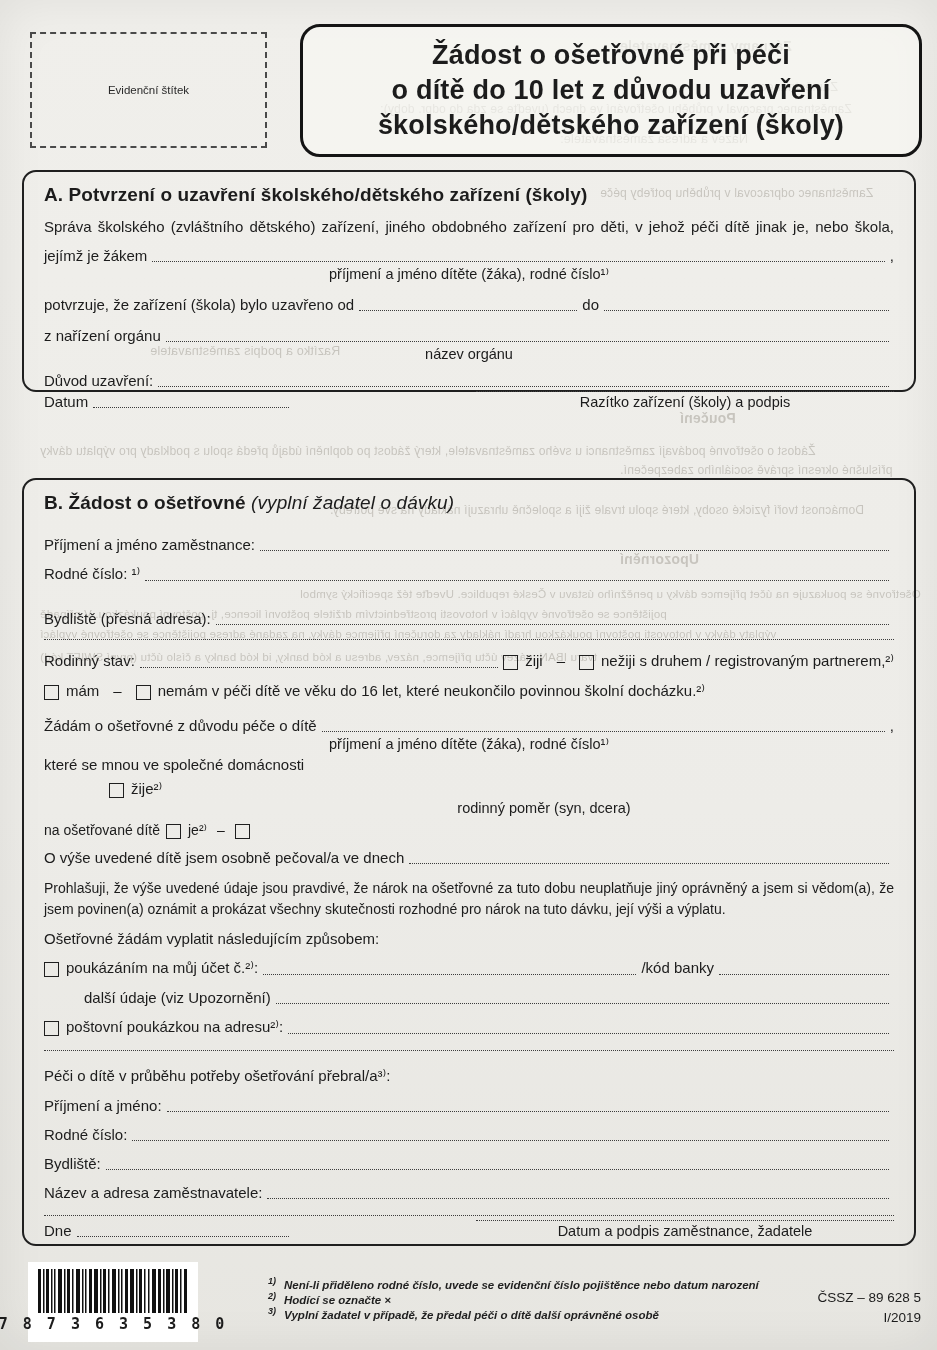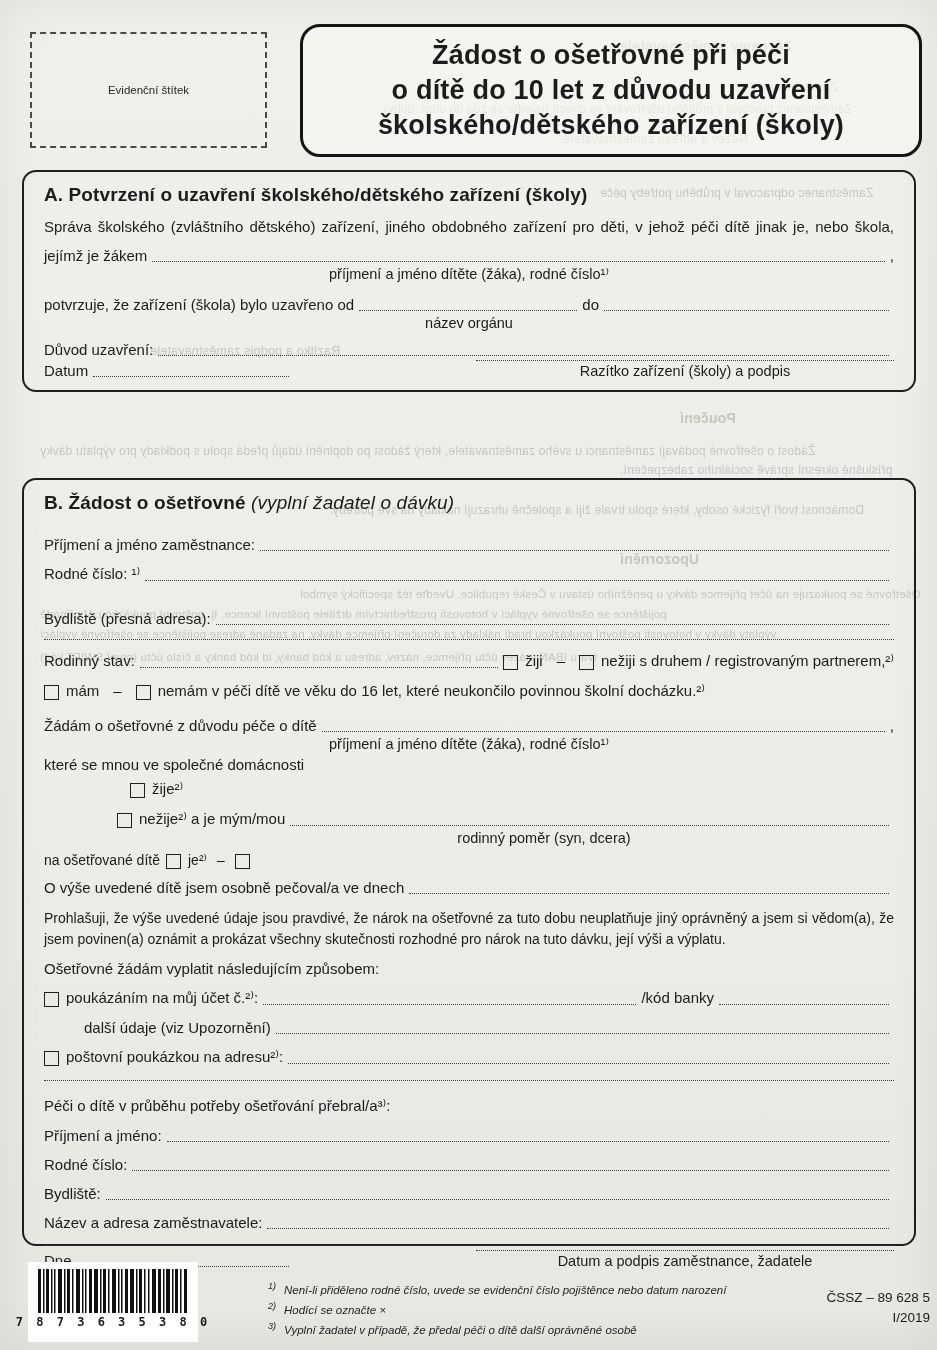--- a/index.html
+++ b/index.html
@@ -58,26 +58,26 @@
   .bottom-row{display:flex;align-items:flex-end;margin-top:auto;}
   .sig-block{width:418px;}
   .sig-block .lead{margin:0;}
   
   .barcode{
     position:absolute;left:28px;top:1262px;width:170px;height:80px;background:#ffffff;
     box-sizing:border-box;padding:7px 9px 3px;display:flex;flex-direction:column;align-items:center;
   }
   .barcode-digits{
     font-family:"DejaVu Sans Mono","Liberation Mono",monospace;
-    font-weight:bold;font-size:12px;letter-spacing:3px;margin-top:2px;white-space:nowrap;
+    font-weight:bold;font-size:15px;letter-spacing:3px;margin-top:2px;white-space:nowrap;
   }
   .footnotes{position:absolute;left:268px;top:1276px;font-size:11.5px;font-style:italic;color:#1f1f1f;}
-  .footnote{margin-top:5px;white-space:nowrap;}
+  .footnote{white-space:nowrap;font-weight:bold;}
   .fn-marker{font-size:9px;vertical-align:super;margin-right:8px;font-style:italic;}
-  .codes{position:absolute;right:7px;top:1288px;text-align:right;font-size:13.5px;line-height:1.45;}
+  .codes{position:absolute;right:16px;top:1288px;text-align:right;font-size:13.5px;line-height:1.45;}
 </style>
 </head>
 <body>
 
 <div class="paper"></div>
 <div id="bleed-layer">
     <div class="bt" style="left: 620px; top: 38px; font-size: 14px; font-weight: bold;">Záznamy zaměstnavatele</div>
     <div class="bt" style="left: 760px; top: 80px; font-size: 12.5px;">Zaměstnanec</div>
     <div class="bt" style="left: 380px; top: 102px; font-size: 12px;">Zaměstnanec pracoval v průběhu ošetřování ve dnech (uveďte se zda do odpr. doby):</div>
     <div class="bt" style="left: 560px; top: 132px; font-size: 12.5px;">Název a adresa zaměstnavatele:</div>
@@ -115,20 +115,24 @@
   </div>
   <div class="caption">příjmení a jméno dítěte (žáka), rodné číslo¹⁾</div>
 
   <div class="row" style="margin-top:14px;">
     <span>potvrzuje, že zařízení (škola) bylo uzavřeno od</span>
     <span class="lead"></span>
     <span>do</span>
     <span class="lead fixed" style="width:285px;"></span>
   </div>
 
+  <div class="row" style="margin-top:14px;">
+    <span>z nařízení orgánu</span>
+    <span class="lead"></span>
+  </div>
   <div class="caption">název orgánu</div>
 
   <div class="row" style="margin-top:10px;">
     <span>Důvod uzavření:</span>
     <span class="lead"></span>
   </div>
 
   <div class="bottom-row">
     <div class="row" style="margin:0;flex:0 0 250px;">
       <span>Datum</span>
@@ -188,28 +192,23 @@
     <span>Žádám o ošetřovné z důvodu péče o dítě</span>
     <span class="lead"></span>
     <span>,</span>
   </div>
   <div class="caption">příjmení a jméno dítěte (žáka), rodné číslo¹⁾</div>
 
   <div class="row" style="margin-top:4px;">
     <span>které se mnou ve společné domácnosti</span>
   </div>
 
-  <div class="row" style="margin-top:7px;margin-left:86px;">
+  <div class="row" style="margin-top:7px;margin-left:65px;">
     <span class="cb"></span>
     <span>žije²⁾</span>
-  </div>
-  <div class="row" style="margin-left:73px;">
-    <span class="cb"></span>
-    <span>nežije²⁾ a je mým/mou</span>
-    <span class="lead"></span>
   </div>
   <div class="caption" style="padding-left:150px;">rodinný poměr (syn, dcera)</div>
 
   <div class="row" style="margin-top:6px;font-size:14px;">
     <span>na ošetřované dítě</span>
     <span class="cb" style="margin-left:6px;"></span>
     <span>je²⁾</span>
     <span class="dash" style="margin:0 10px;">–</span>
     <span class="cb"></span>
   </div>

